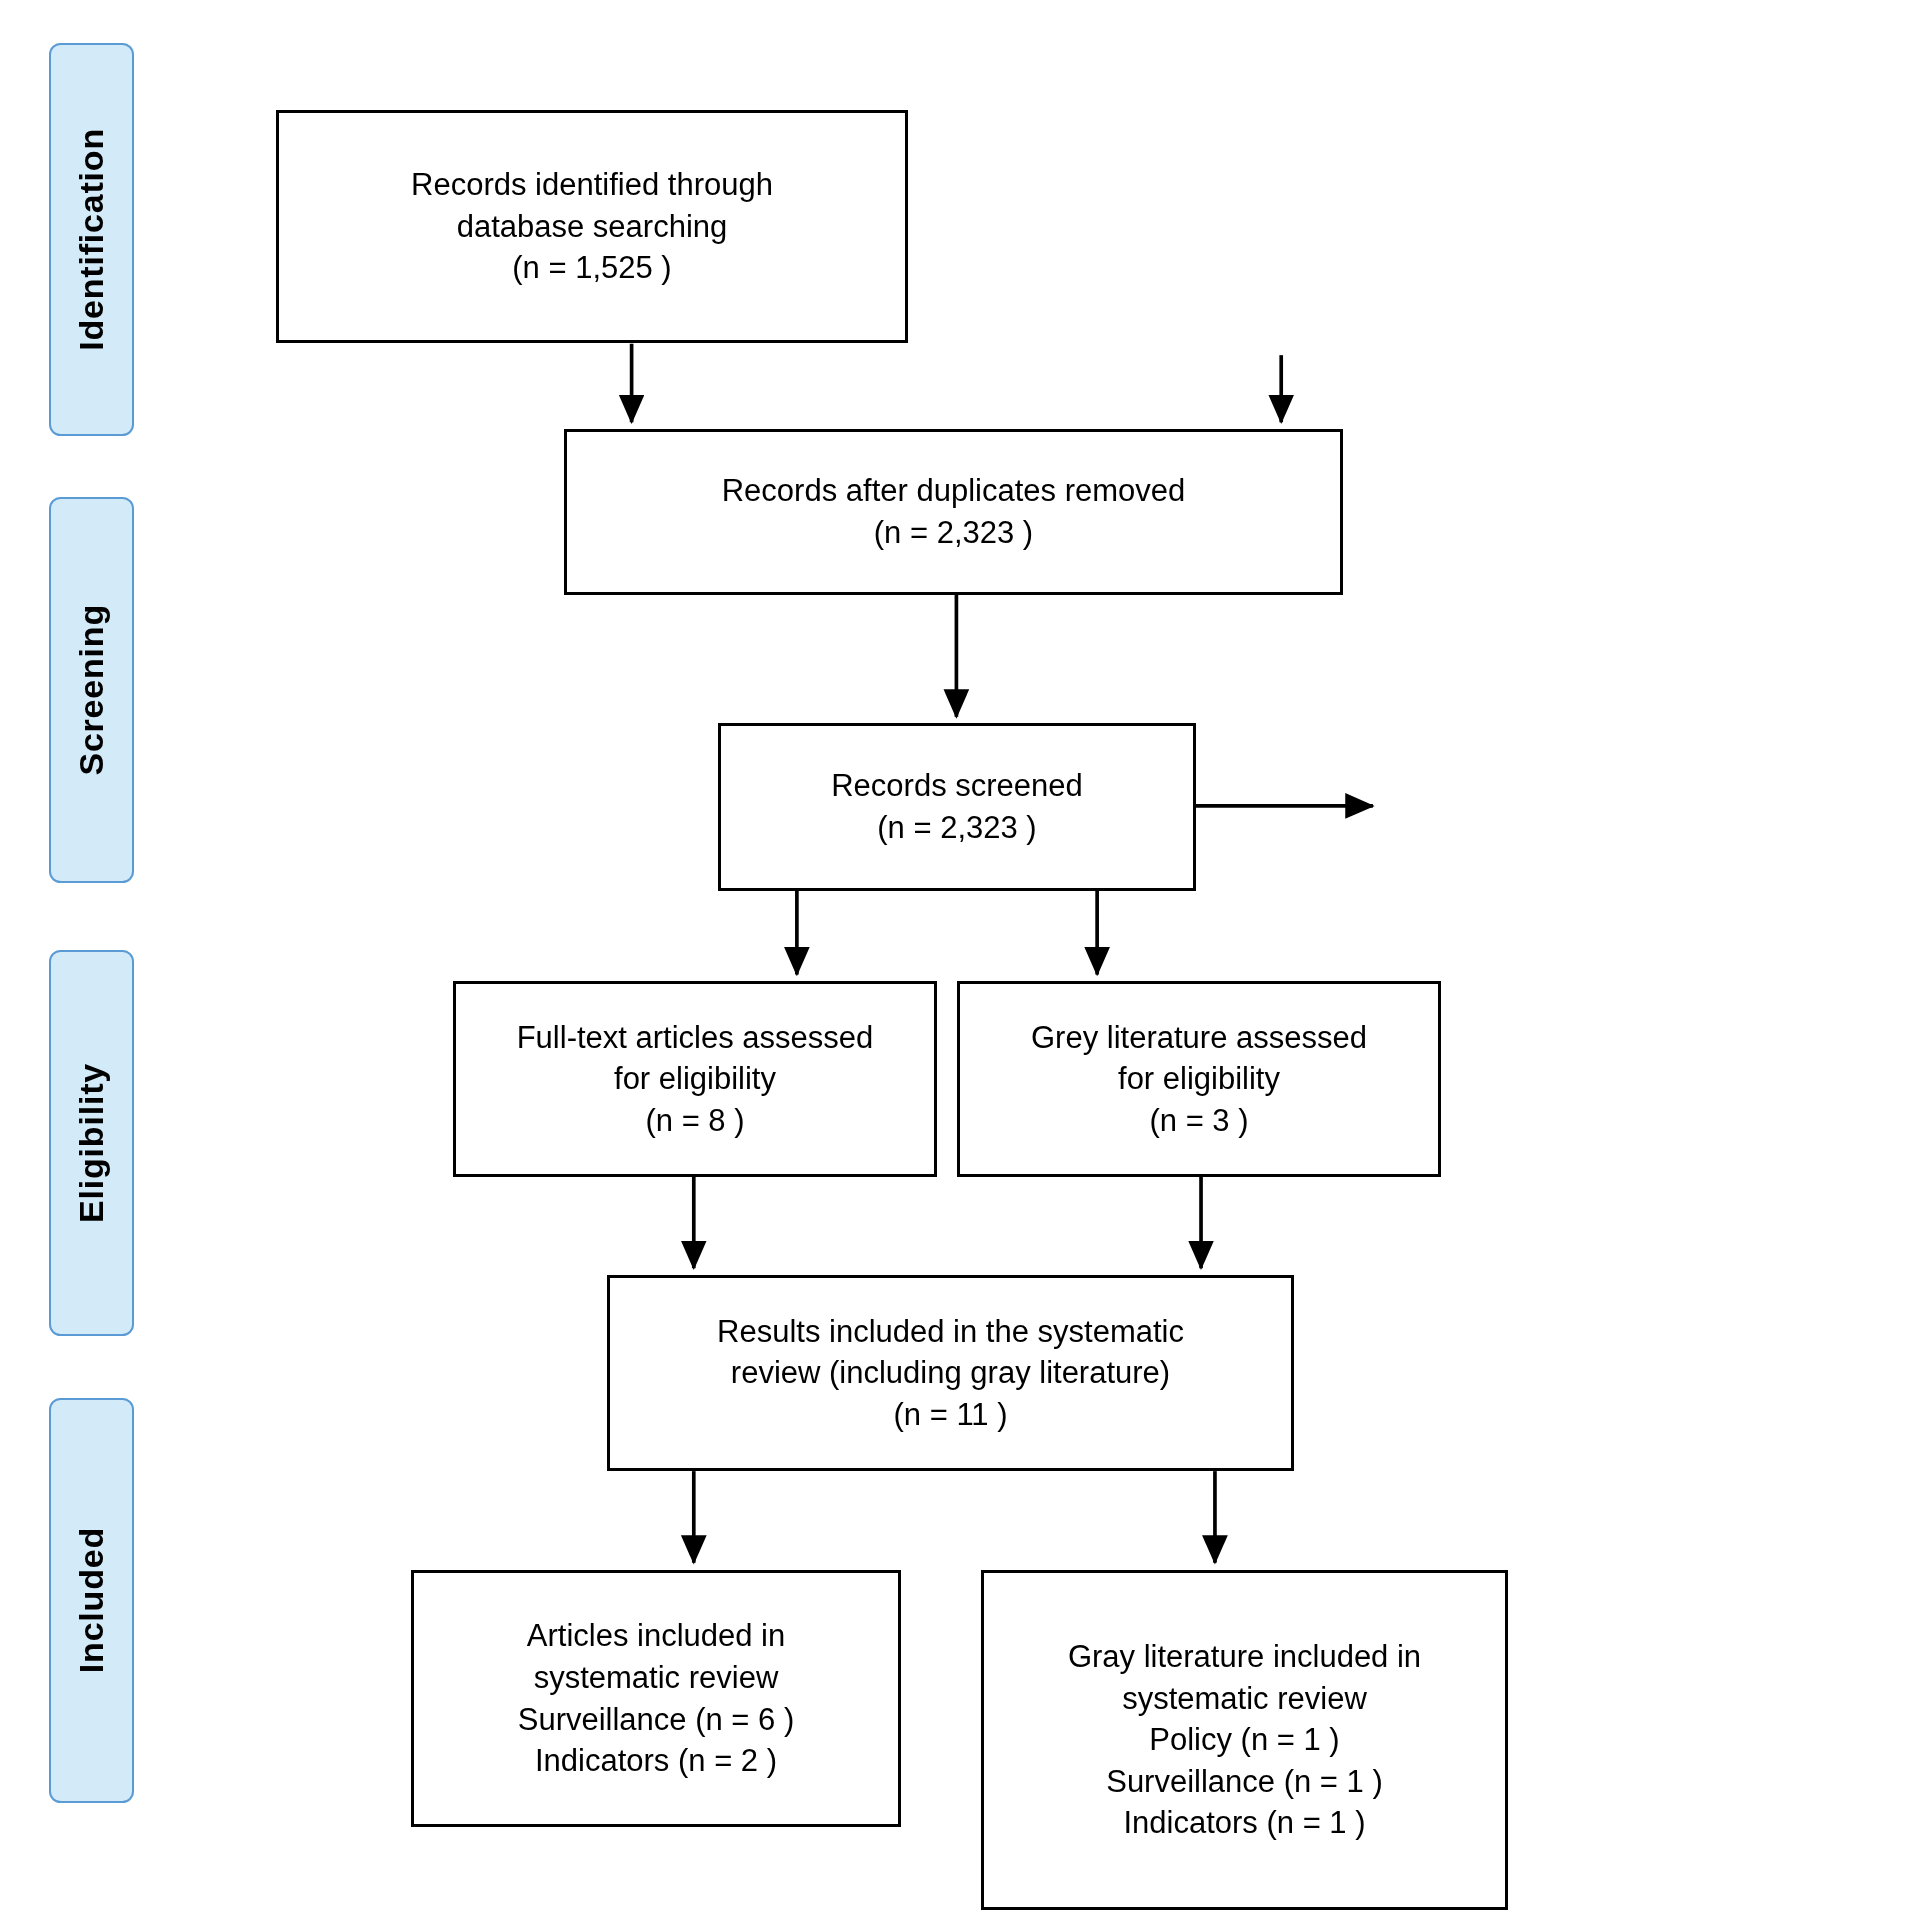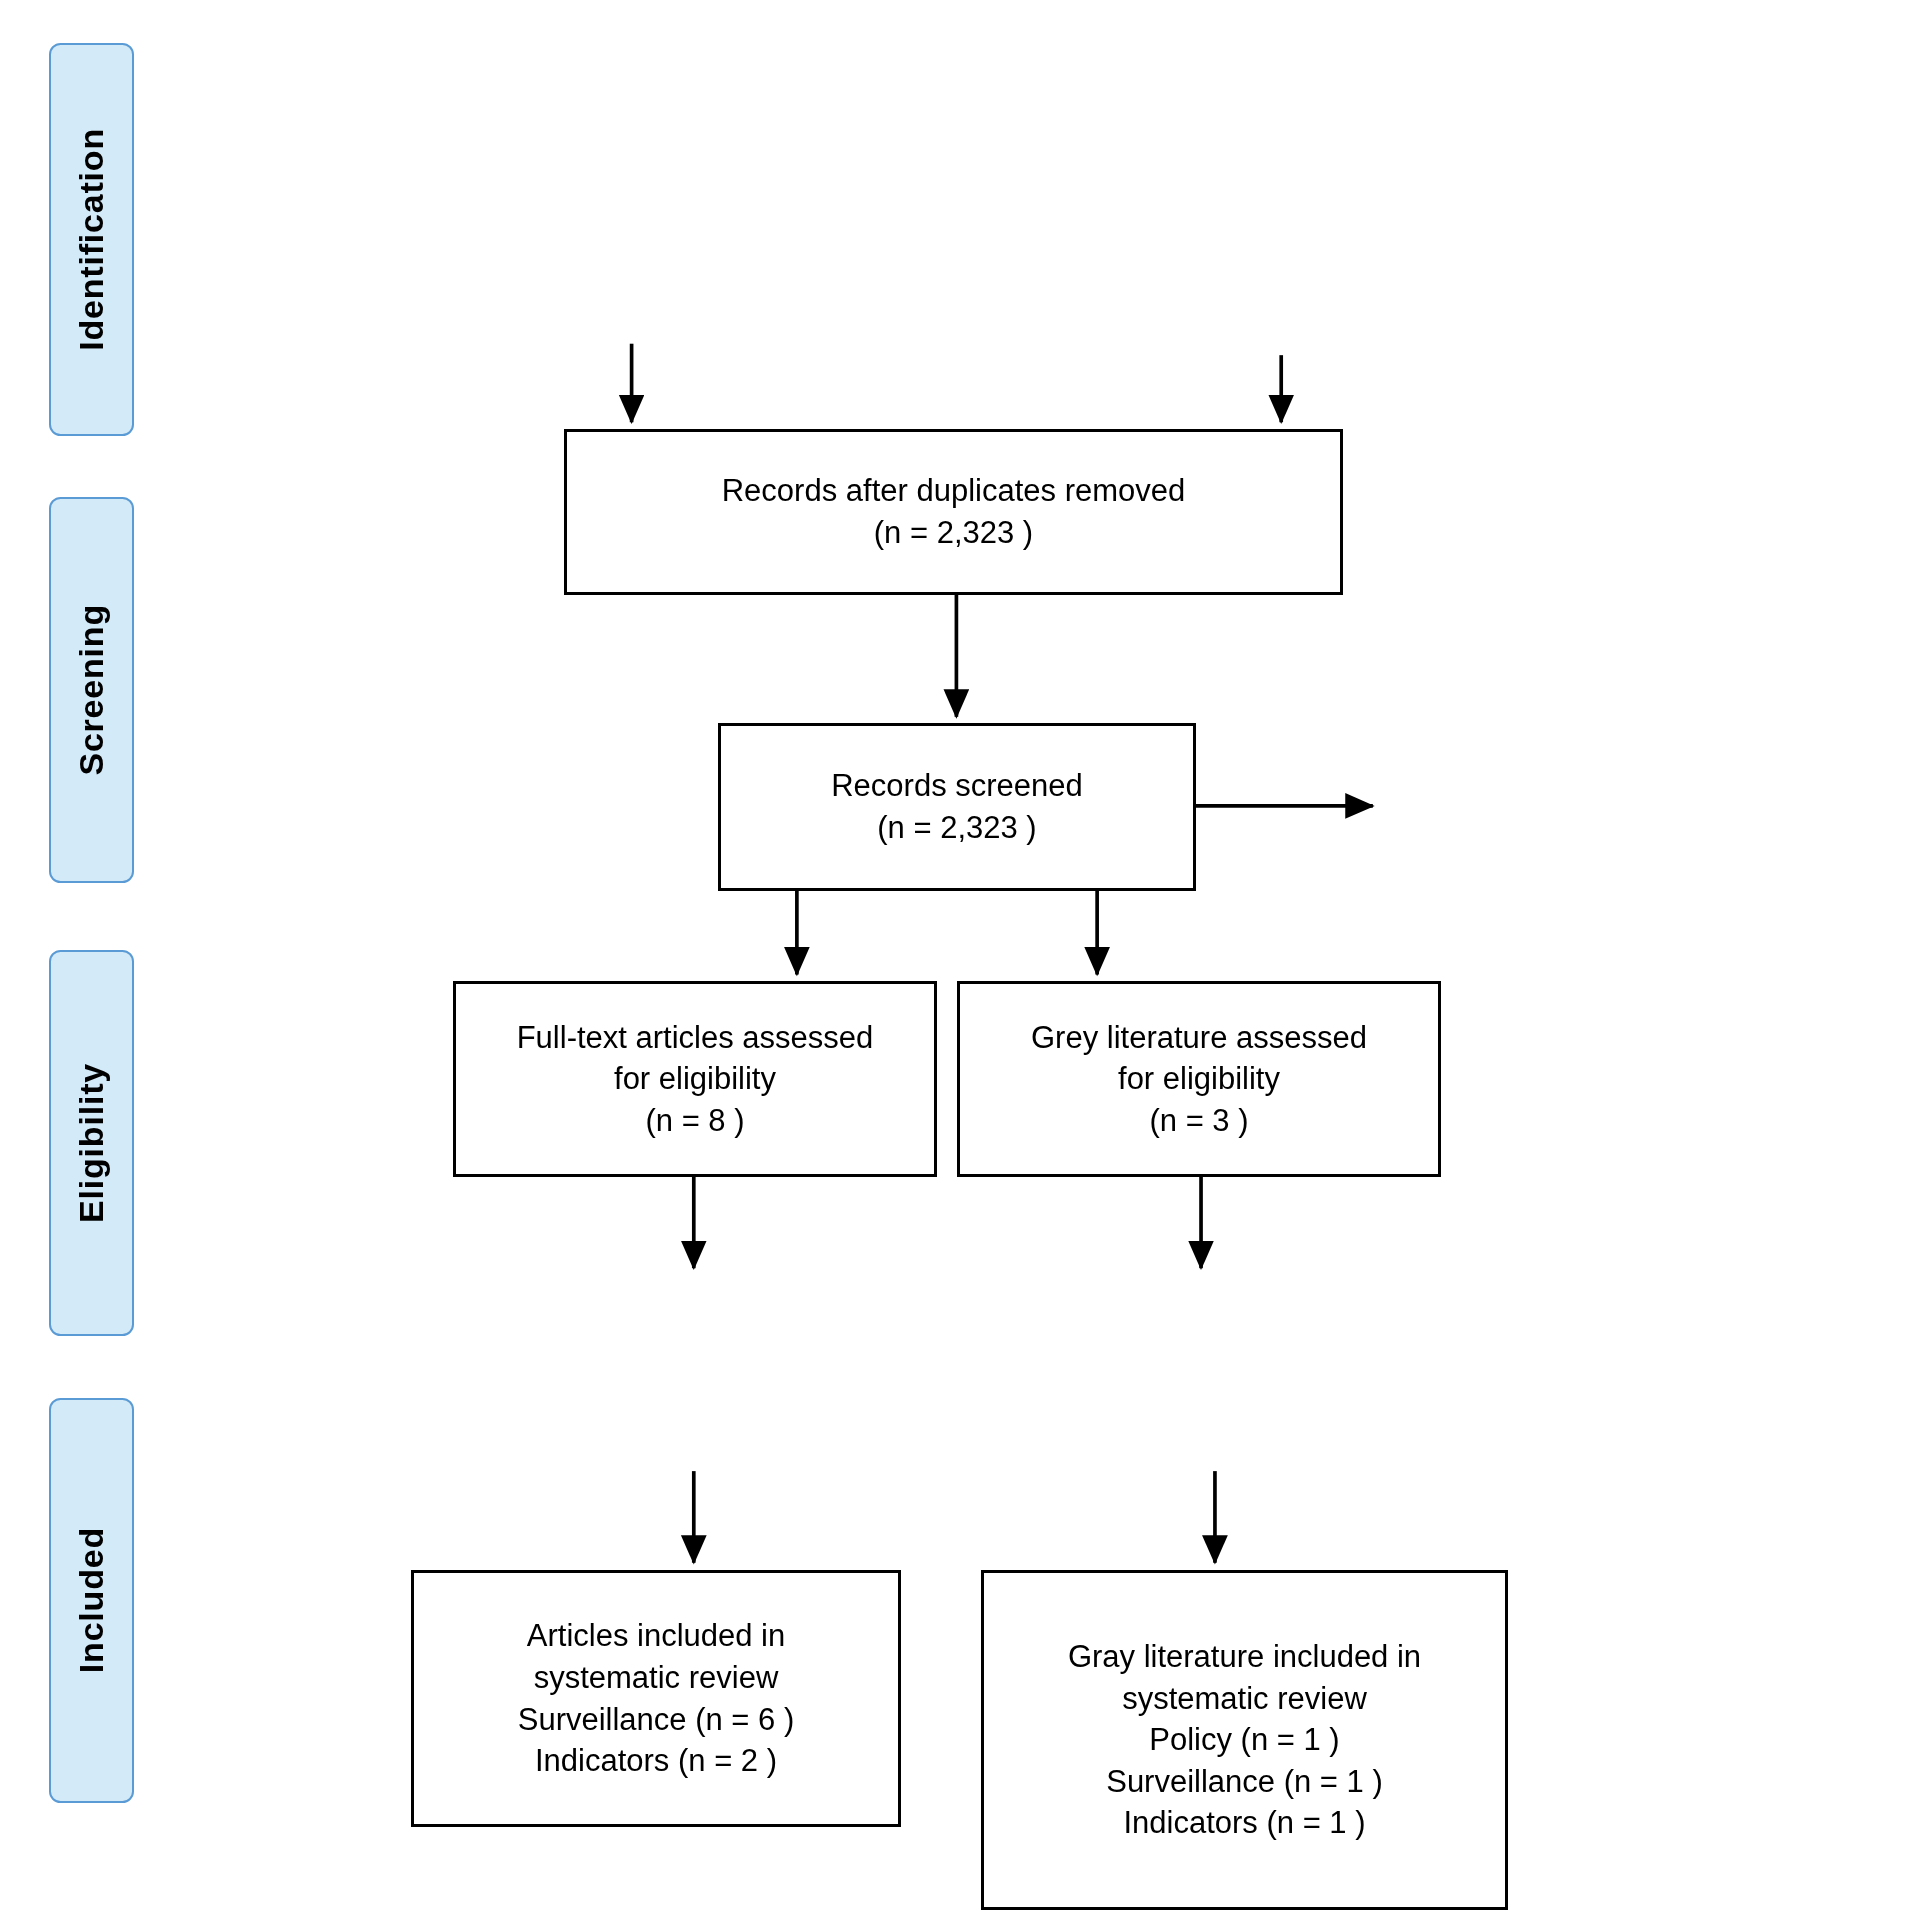--- a/index.html
+++ b/index.html
@@ -104,37 +104,47 @@
   <div class="stage" id="stage-screening">
     <span class="stage-text">Screening</span>
   </div>
   <div class="stage" id="stage-eligibility">
     <span class="stage-text">Eligibility</span>
   </div>
   <div class="stage" id="stage-included">
     <span class="stage-text">Included</span>
   </div>
 
+  <div class="node" id="box-records-identified">
+    <span class="node-text">Records identified through
+database searching
+(n = 1,525 )</span>
+  </div>
   <div class="node" id="box-after-duplicates">
     <span class="node-text">Records after duplicates removed
 (n = 2,323 )</span>
   </div>
   <div class="node" id="box-records-screened">
     <span class="node-text">Records screened
 (n = 2,323 )</span>
   </div>
   <div class="node" id="box-fulltext-assessed">
     <span class="node-text">Full-text articles assessed
 for eligibility
 (n = 8  )</span>
   </div>
   <div class="node" id="box-grey-assessed">
     <span class="node-text">Grey literature assessed
 for eligibility
 (n = 3   )</span>
+  </div>
+  <div class="node" id="box-results-included">
+    <span class="node-text">Results included in the systematic
+review (including gray literature)
+(n = 11  )</span>
   </div>
   <div class="node" id="box-articles-included">
     <span class="node-text">Articles included in
 systematic review
 Surveillance (n = 6 )
 Indicators (n = 2 )</span>
   </div>
   <div class="node" id="box-gray-included">
     <span class="node-text">Gray literature included in
 systematic review

